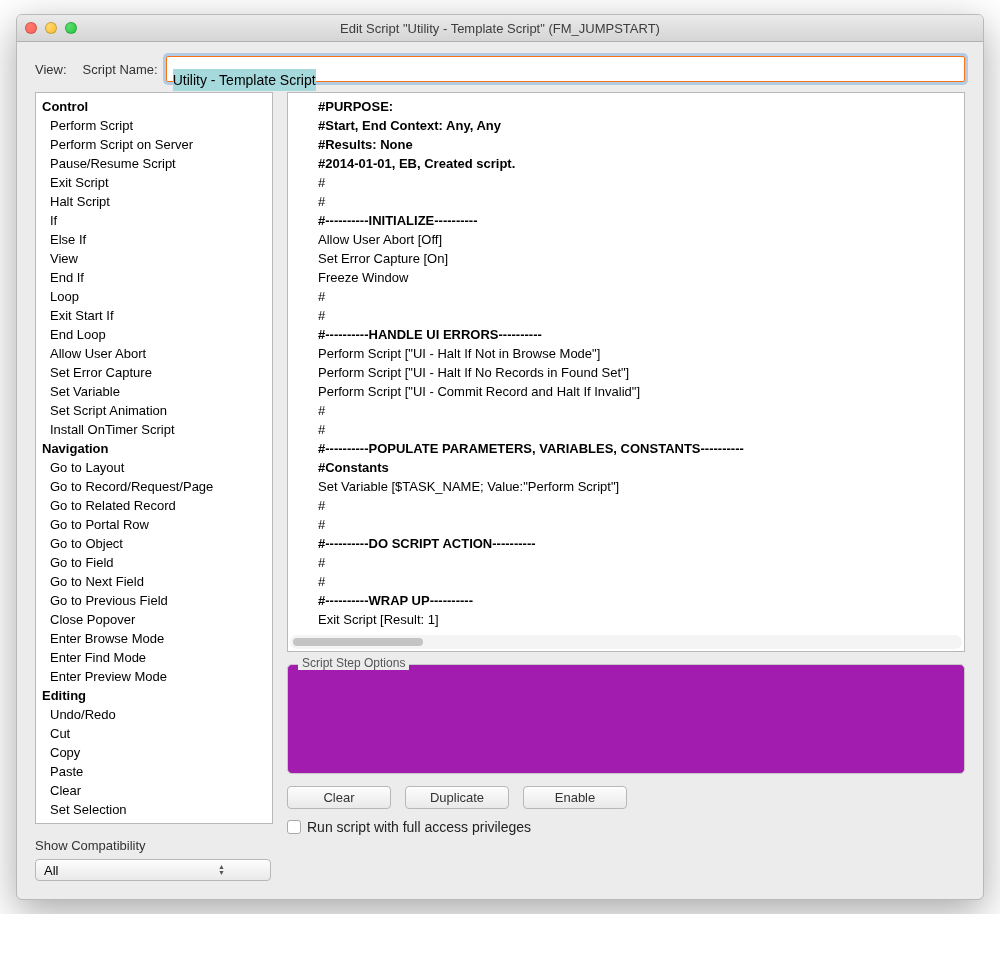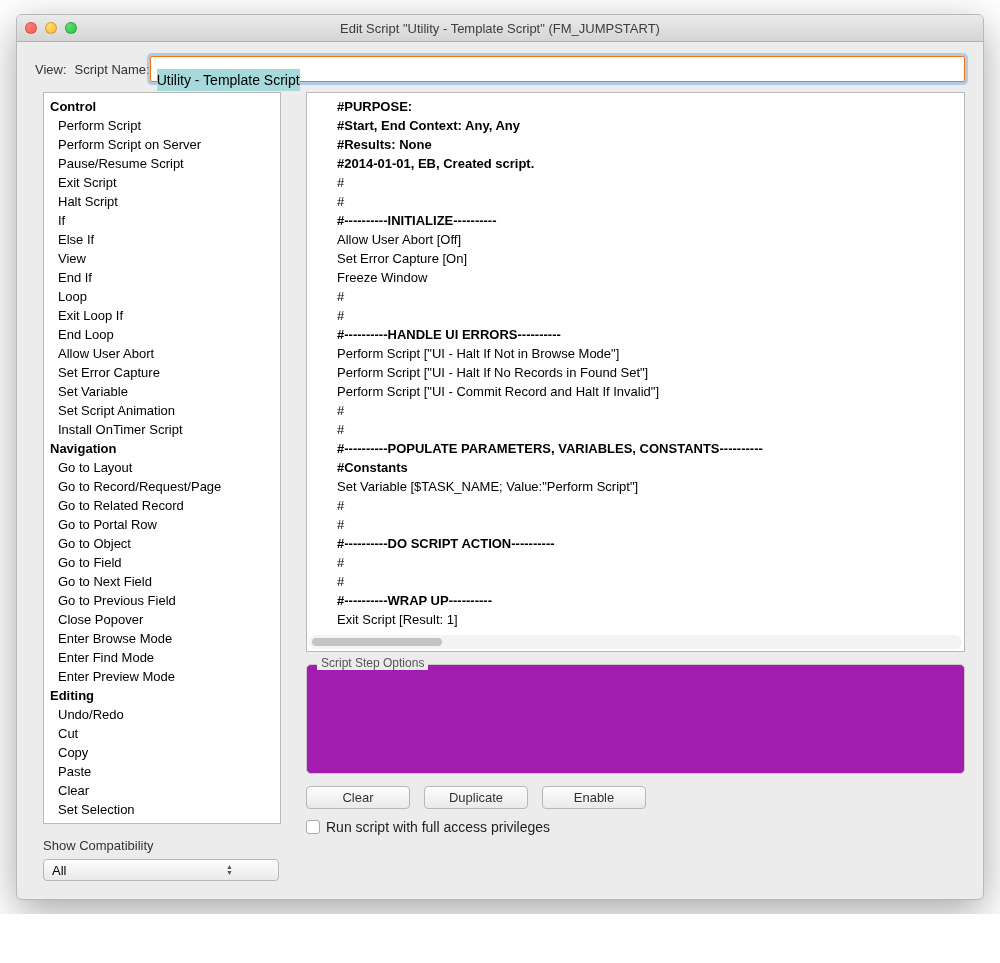--- a/index.html
+++ b/index.html
@@ -40,21 +40,21 @@
     color: #3d3d3d;
     font-size: 13px;
     pointer-events: none;
   }
   .content {
     padding: 14px 18px 18px 18px;
   }
   .toprow {
     display: flex;
     align-items: center;
-    gap: 0;
+    gap: 8px;
     margin-bottom: 10px;
   }
   .label { color: #333; }
   .select-wrap {
     position: relative;
     display: inline-block;
   }
   .mac-select {
     appearance: none;
     -webkit-appearance: none;
@@ -87,22 +87,21 @@
     font-size: 14px;
     background: #fff;
   }
   .name-input .sel {
     background: #a5d9db;
     display: inline-block;
     line-height: 22px;
   }
   .main {
     display: flex;
-    gap: 25px;
-    margin-left: 8px;
+    gap: 14px;
   }
   .left-col { width: 238px; flex-shrink: 0; }
   .steps-box {
     background: #fff;
     border: 1px solid #b9b9b9;
     height: 732px;
     overflow-y: scroll;
     padding: 4px 0 4px 6px;
     font-size: 13px;
     line-height: 19px;
@@ -226,21 +225,21 @@
             <div class="step">Perform Script</div>
             <div class="step">Perform Script on Server</div>
             <div class="step">Pause/Resume Script</div>
             <div class="step">Exit Script</div>
             <div class="step">Halt Script</div>
             <div class="step">If</div>
             <div class="step">Else If</div>
             <div class="step">View</div>
             <div class="step">End If</div>
             <div class="step">Loop</div>
-            <div class="step">Exit Loop If</div>
+            <div class="step">Exit Start If</div>
             <div class="step">End Loop</div>
             <div class="step">Allow User Abort</div>
             <div class="step">Set Error Capture</div>
             <div class="step">Set Variable</div>
             <div class="step">Set Script Animation</div>
             <div class="step">Install OnTimer Script</div>
             <div class="cat">Navigation</div>
             <div class="step">Go to Layout</div>
             <div class="step">Go to Record/Request/Page</div>
             <div class="step">Go to Related Record</div>

